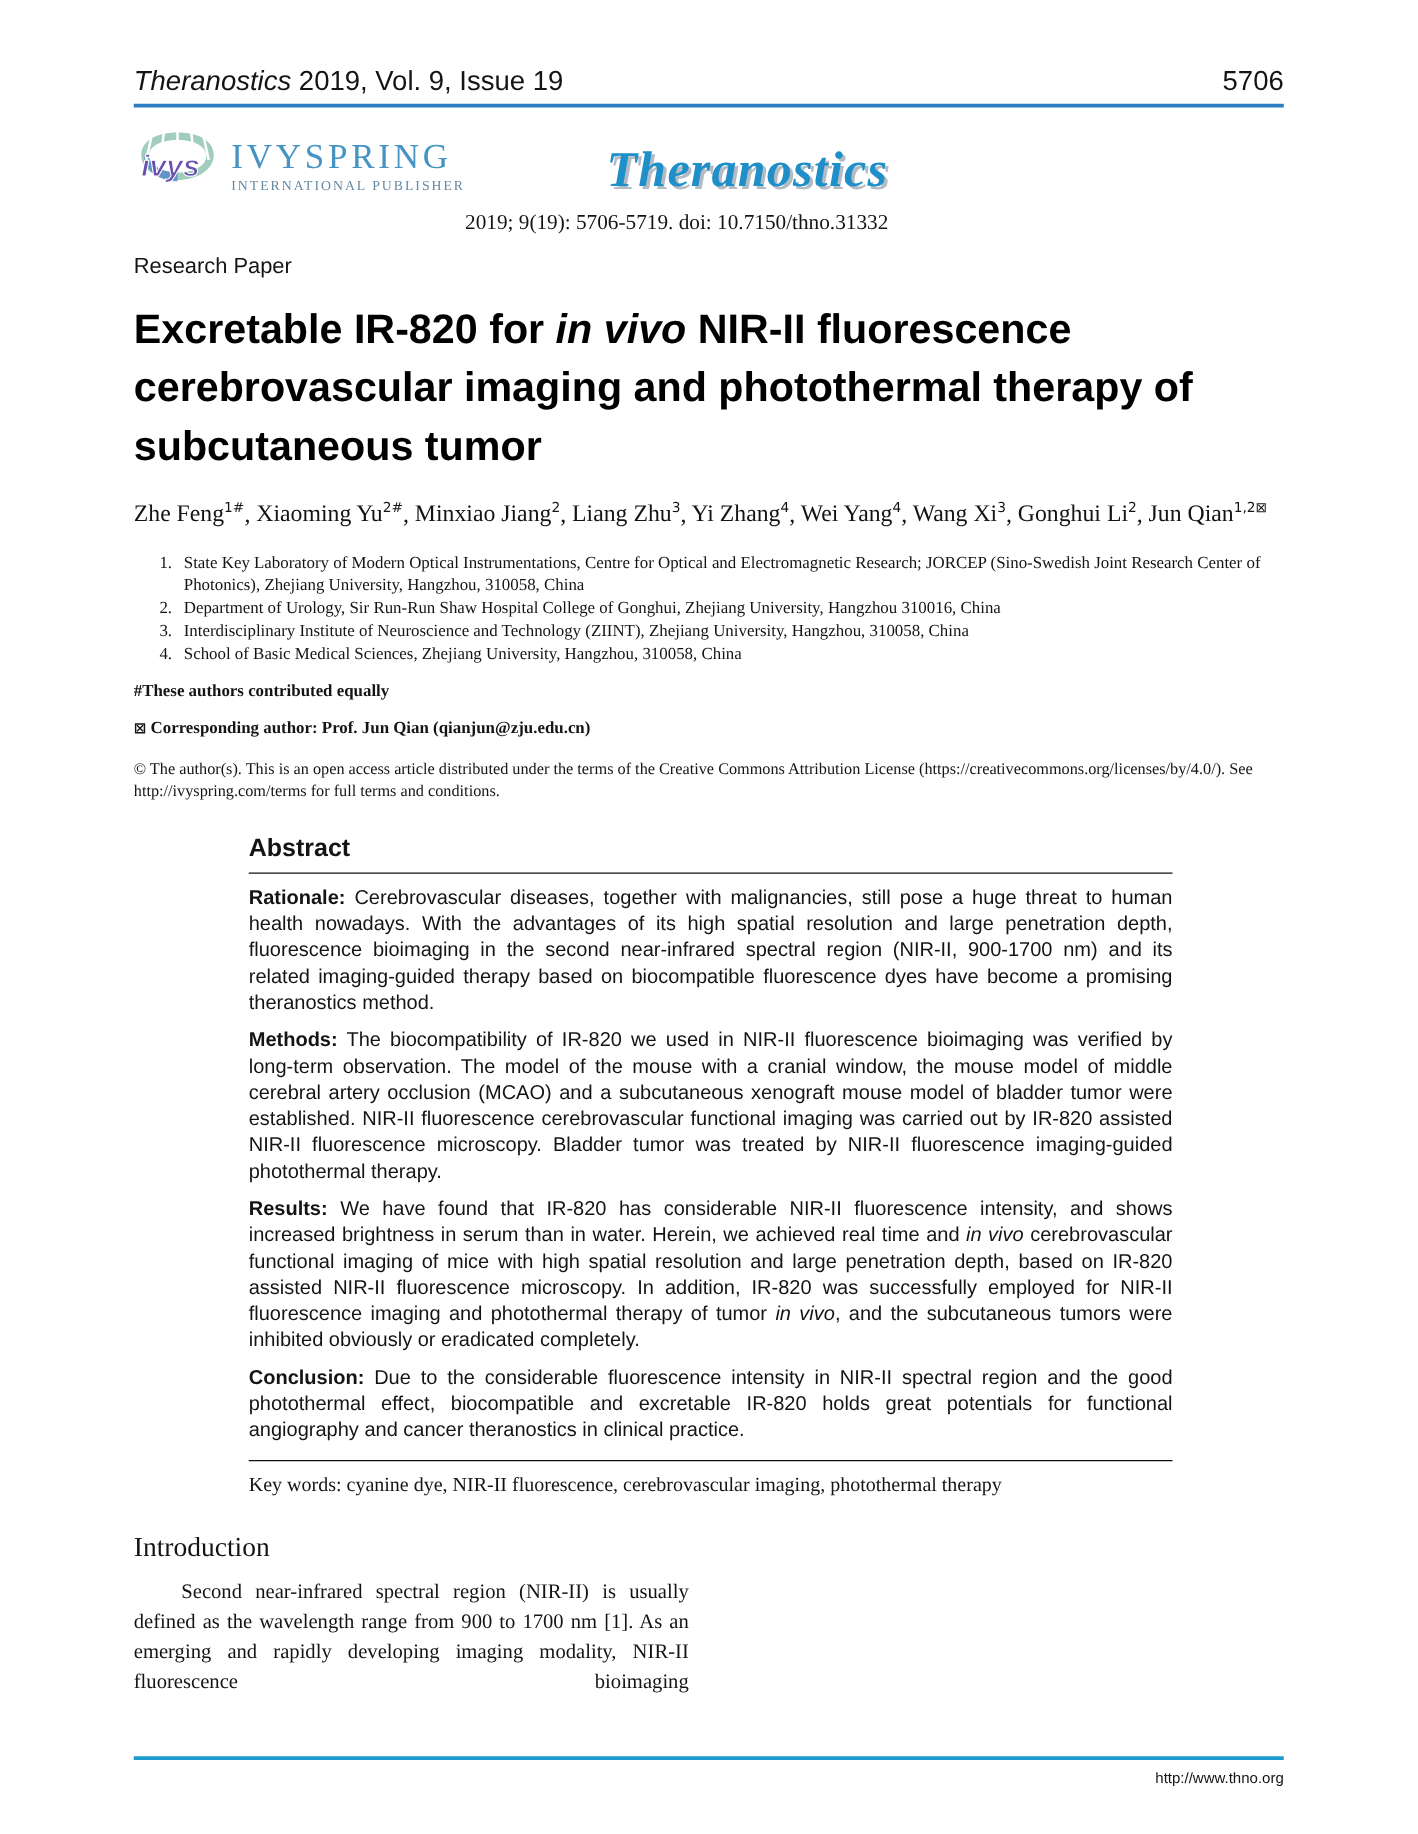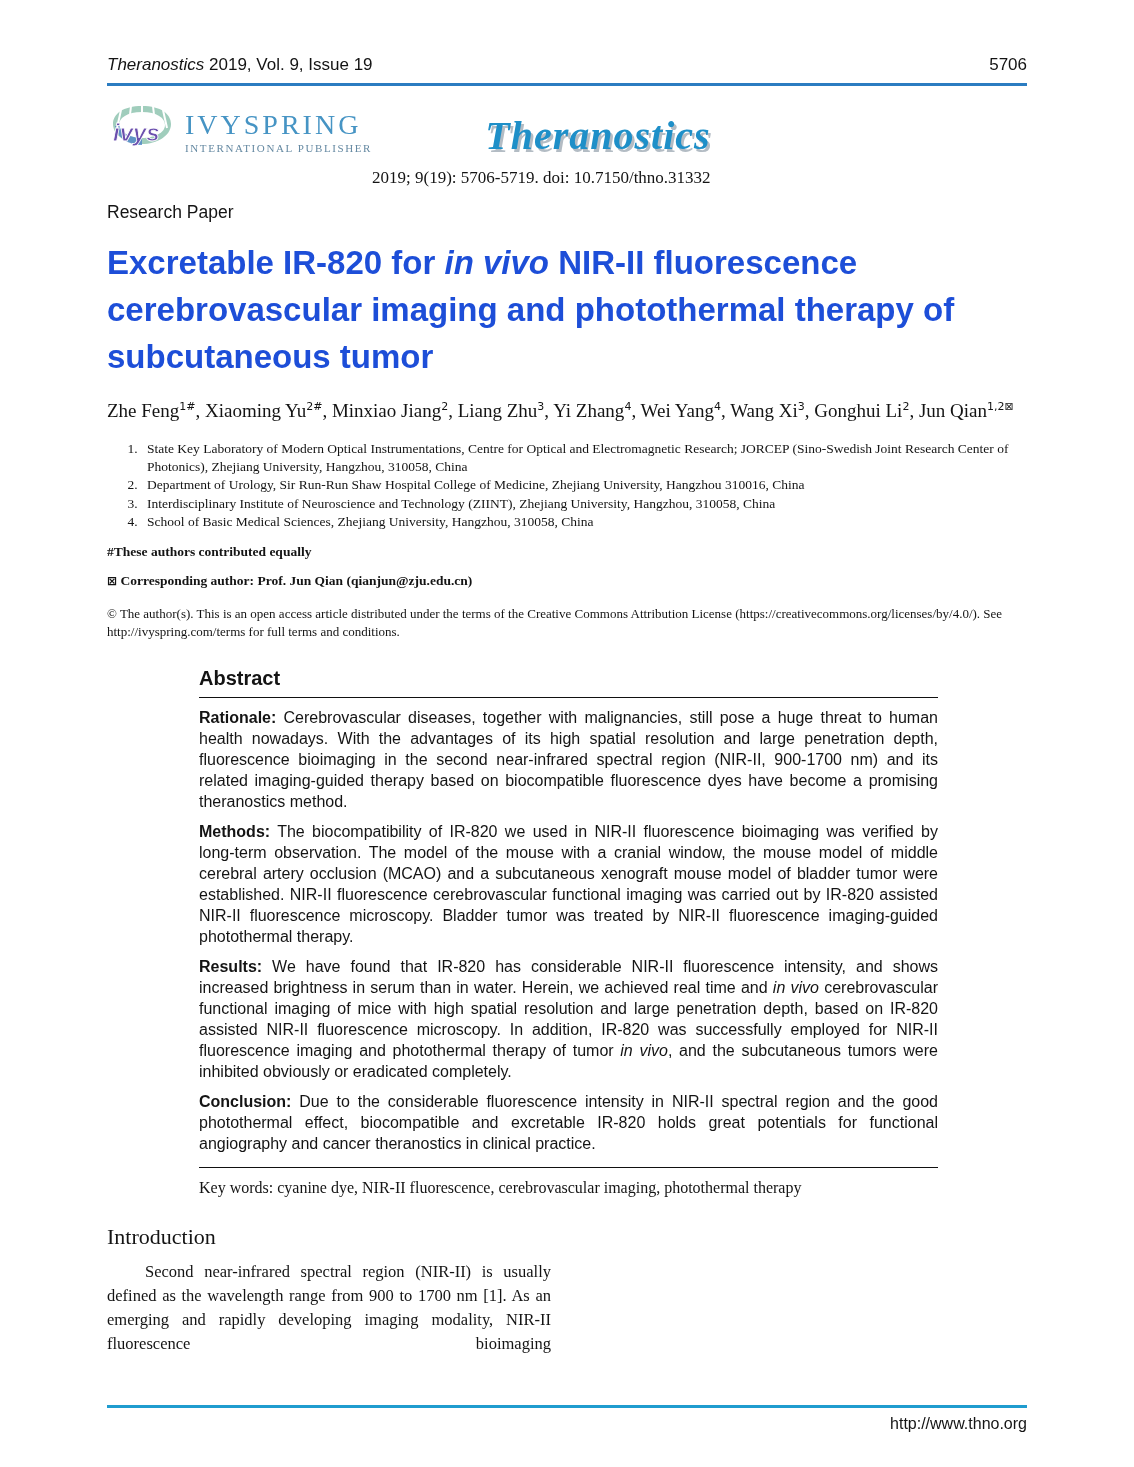--- a/index.html
+++ b/index.html
@@ -14,21 +14,21 @@
   html,body{margin:0;padding:0;}
   body{
     width:1134px;height:1467px;position:relative;overflow:hidden;
     background:#ffffff;color:var(--ink);
     font-family:"Liberation Sans",sans-serif;
   }
   .page{padding:55px 107px 0 107px;}
 
   
   .running-head{display:flex;justify-content:space-between;align-items:center;
-    font-size:17px;line-height:20px;}
+    font-size:22px;line-height:20px;}
   .running-head .journal{font-style:italic;}
   .rule-top{height:3px;background:var(--rule-top);margin-top:8px;}
 
   
   .logo-row{display:flex;justify-content:flex-start;align-items:flex-start;margin-top:12px;}
   .ivyspring{display:flex;align-items:center;gap:8px;}
   .ivy-text .name{font-family:"Liberation Serif",serif;font-size:28px;letter-spacing:3px;
     color:var(--publisher-blue);line-height:30px;}
   .ivy-text .sub{font-family:"Liberation Serif",serif;font-size:11px;letter-spacing:1.6px;
     color:var(--publisher-sub);margin-top:2px;}
@@ -36,21 +36,21 @@
   .theranostics-logo{
     font-family:"Liberation Serif",serif;font-style:italic;font-weight:bold;
     font-size:40px;line-height:44px;color:var(--logo-blue);
     text-shadow:2.5px 2.5px 0 #b3bcc4;letter-spacing:1px;
   }
   .citation{font-family:"Liberation Serif",serif;font-size:17px;margin-top:10px;color:var(--ink);}
 
   .article-type{font-size:17.5px;margin-top:14px;}
 
   
-  h1.title{font-size:33px;font-weight:bold;line-height:47px;margin:16px 0 10px 0;color:#1d4ed8;}
+  h1.title{font-size:33px;font-weight:bold;line-height:47px;margin:16px 0 10px 0;color:#000000;}
   h1.title em{font-style:italic;}
   .authors{font-family:"Liberation Serif",serif;font-size:19px;line-height:26px;margin:14px 0 0 0;}
   .authors sup{font-family:"DejaVu Sans",sans-serif;font-size:11px;}
 
   
   ol.affiliations{font-family:"Liberation Serif",serif;font-size:13.5px;line-height:17.5px;
     margin:16px 0 0 0;padding-left:34px;}
   ol.affiliations li{padding-left:6px;margin:0 0 1px 0;}
   .equal-note,.corresponding{font-family:"Liberation Serif",serif;font-size:13.5px;margin:13px 0 0 0;font-weight:bold;}
   .mail{font-family:"DejaVu Sans",sans-serif;font-size:12px;}
@@ -70,21 +70,21 @@
   .intro-heading{font-family:"Liberation Serif",serif;font-size:22px;font-weight:normal;
     margin:26px 0 0 0;}
   .columns{display:flex;gap:32px;margin-top:10px;}
   .col{width:444px;font-family:"Liberation Serif",serif;font-size:16.5px;line-height:24px;
     text-align:justify;text-align-last:justify;margin:0;}
   .col.indent-first{text-indent:38px;}
 
   
   .footer{position:absolute;left:107px;right:107px;top:1405px;}
   .rule-bottom{height:3px;background:var(--rule-bottom);}
-  .footer-url{text-align:right;font-size:16px;margin-top:7px;}
+  .footer-url{text-align:right;font-size:12px;margin-top:7px;}
 </style>
 </head>
 <body>
 
 <div class="page">
 
   <div class="running-head">
     <div>
       <span class="journal">Theranostics</span><span> 2019, Vol. 9, Issue 19</span>
     </div>
@@ -125,21 +125,21 @@
   <div class="article-type">Research Paper</div>
 
   <h1 class="title">
     <span>Excretable IR-820 for </span><em>in vivo</em><span> NIR-II fluorescence cerebrovascular imaging and photothermal therapy of subcutaneous tumor</span>
   </h1>
 
   <p class="authors"><span>Zhe Feng<sup>1#</sup></span>, <span>Xiaoming Yu<sup>2#</sup></span>, <span>Minxiao Jiang<sup>2</sup></span>, <span>Liang Zhu<sup>3</sup></span>, <span>Yi Zhang<sup>4</sup></span>, <span>Wei Yang<sup>4</sup></span>, <span>Wang Xi<sup>3</sup></span>, <span>Gonghui Li<sup>2</sup></span>, <span>Jun Qian<sup>1,2⊠</sup></span></p>
 
   <ol class="affiliations">
       <li>State Key Laboratory of Modern Optical Instrumentations, Centre for Optical and Electromagnetic Research; JORCEP (Sino-Swedish Joint Research Center of Photonics), Zhejiang University, Hangzhou, 310058, China</li>
-      <li>Department of Urology, Sir Run-Run Shaw Hospital College of Medicine, Zhejiang University, Hangzhou 310016, China</li>
+      <li>Department of Urology, Sir Run-Run Shaw Hospital College of Gonghui, Zhejiang University, Hangzhou 310016, China</li>
       <li>Interdisciplinary Institute of Neuroscience and Technology (ZIINT), Zhejiang University, Hangzhou, 310058, China</li>
       <li>School of Basic Medical Sciences, Zhejiang University, Hangzhou, 310058, China</li>
     </ol>
 
   <p class="equal-note">#These authors contributed equally</p>
 
   <p class="corresponding">
     <span class="mail">⊠</span><span> Corresponding author: Prof. Jun Qian (qianjun@zju.edu.cn)</span>
   </p>
 

